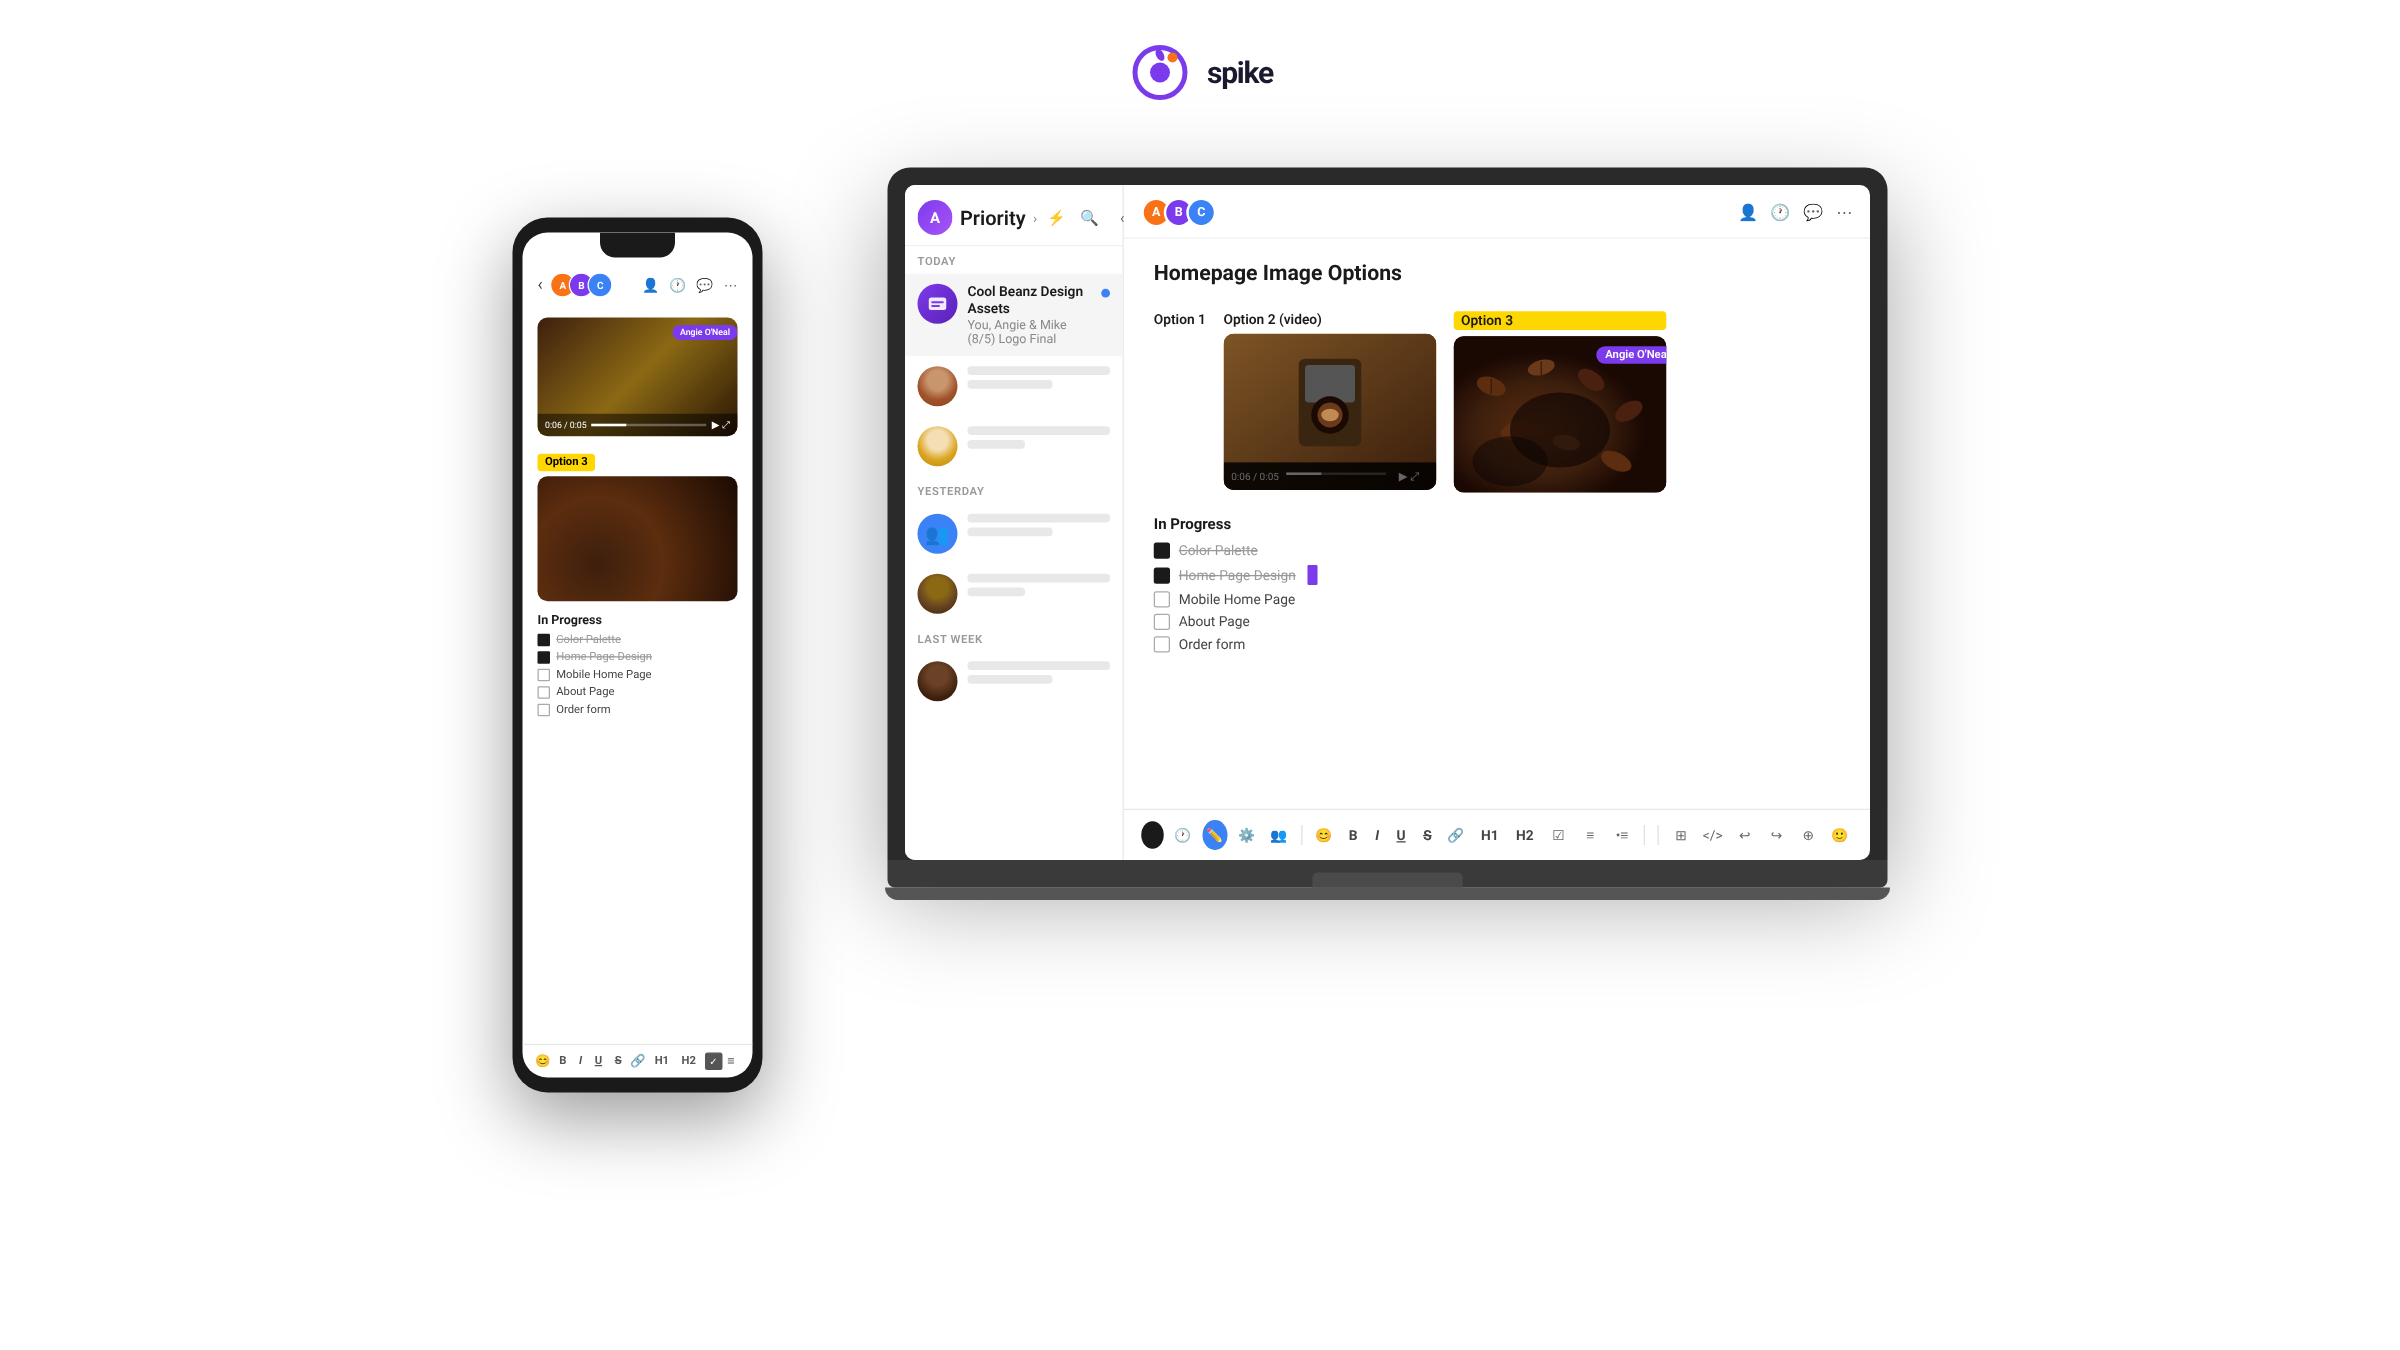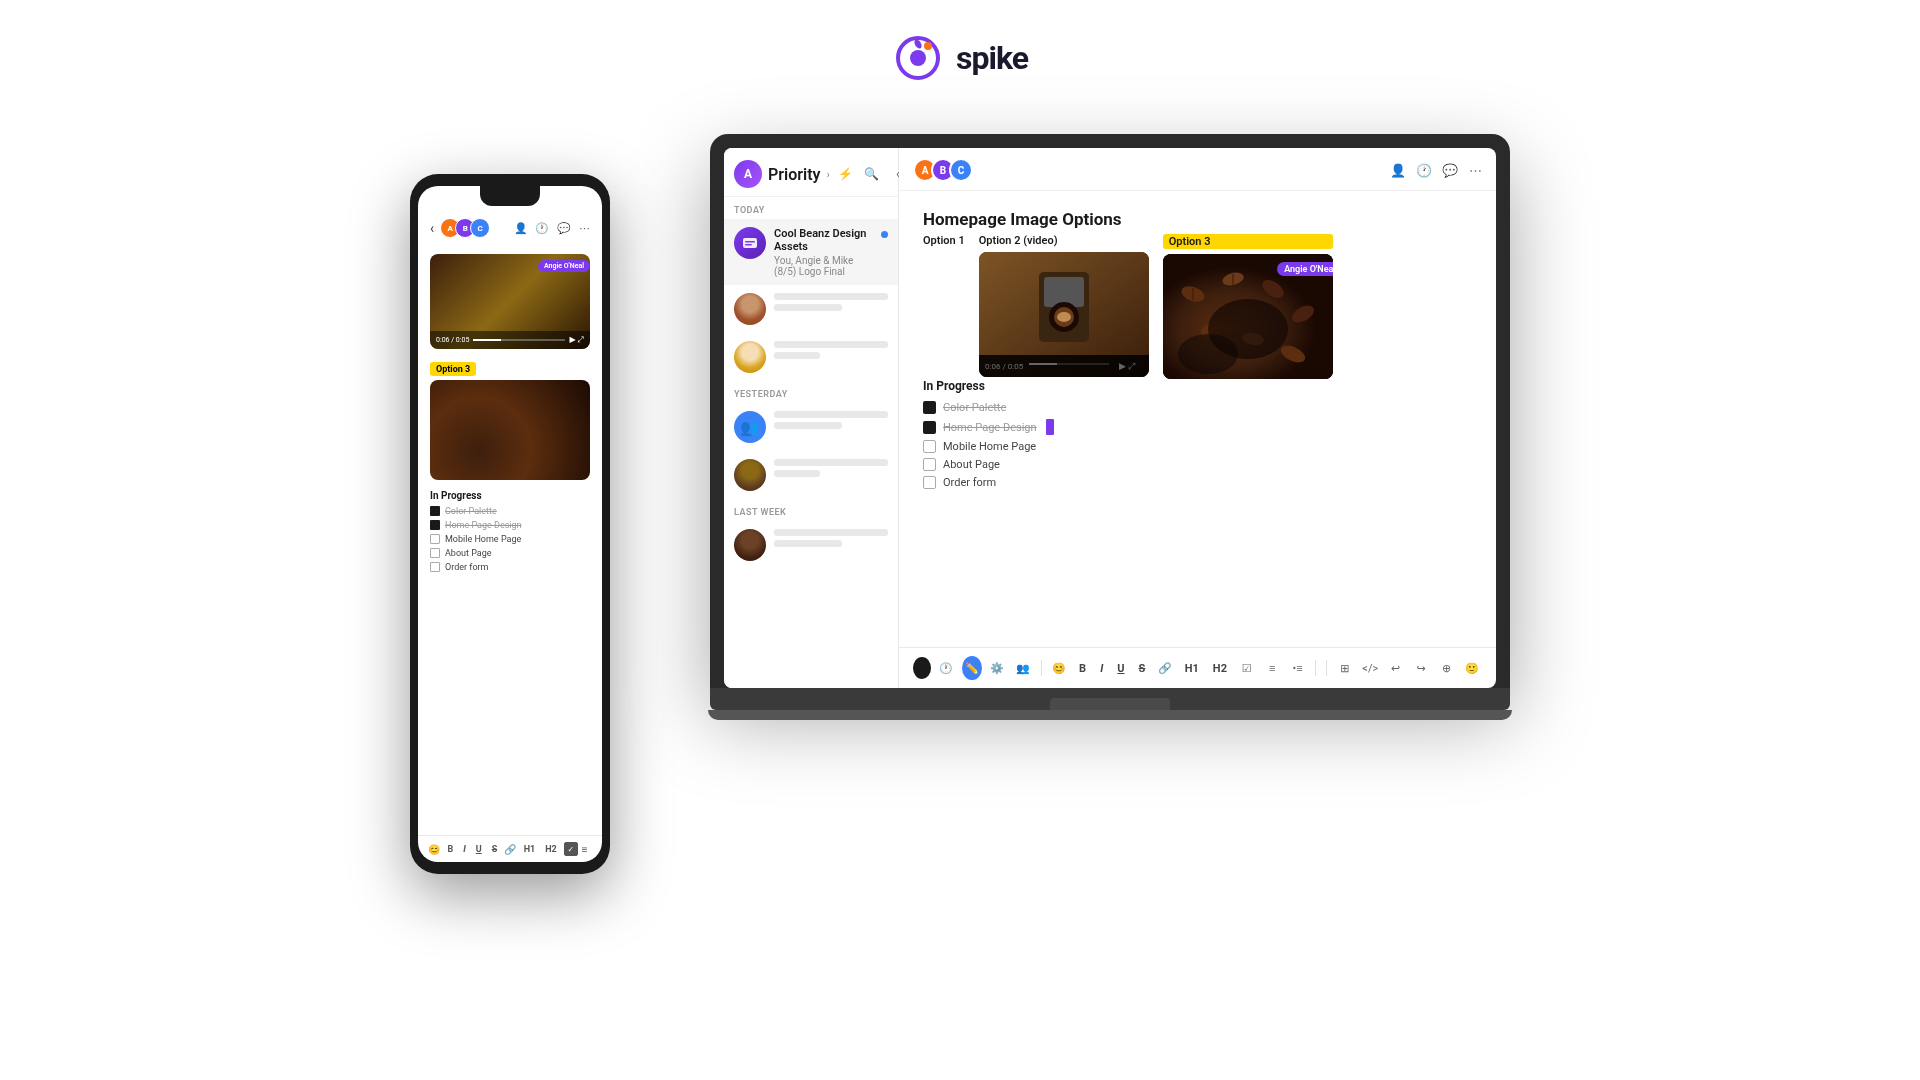--- a/index.html
+++ b/index.html
@@ -20,21 +20,21 @@
       align-items: center;
       justify-content: center;
       padding: 32px 0 20px;
       gap: 12px;
     }
     .logo-icon {
       width: 52px;
       height: 52px;
     }
     .logo-text {
-      font-size: 32px;
+      font-size: 24px;
       font-weight: 700;
       color: #1a1a2e;
       letter-spacing: -1px;
     }
 
     
     .devices-container {
       position: relative;
       width: 1100px;
       height: 860px;
@@ -261,31 +261,32 @@
     }
     .chat-content {
       flex: 1;
       padding: 18px 24px 10px;
       overflow: hidden;
     }
     .chat-title {
       font-size: 17px;
       font-weight: 700;
       color: #1a1a1a;
-      margin-bottom: 5px;
+      margin-bottom: 20px;
     }
     .chat-subtitle {
       font-size: 12px;
       color: #666;
       margin-bottom: 16px;
       line-height: 1.4;
     }
     .image-options-row {
       display: flex;
       gap: 14px;
+      margin-bottom: 18px;
     }
     .image-option-wrapper {
       display: flex;
       flex-direction: column;
       gap: 5px;
     }
     .image-option-label {
       font-size: 11px;
       font-weight: 600;
       color: #1a1a1a;

